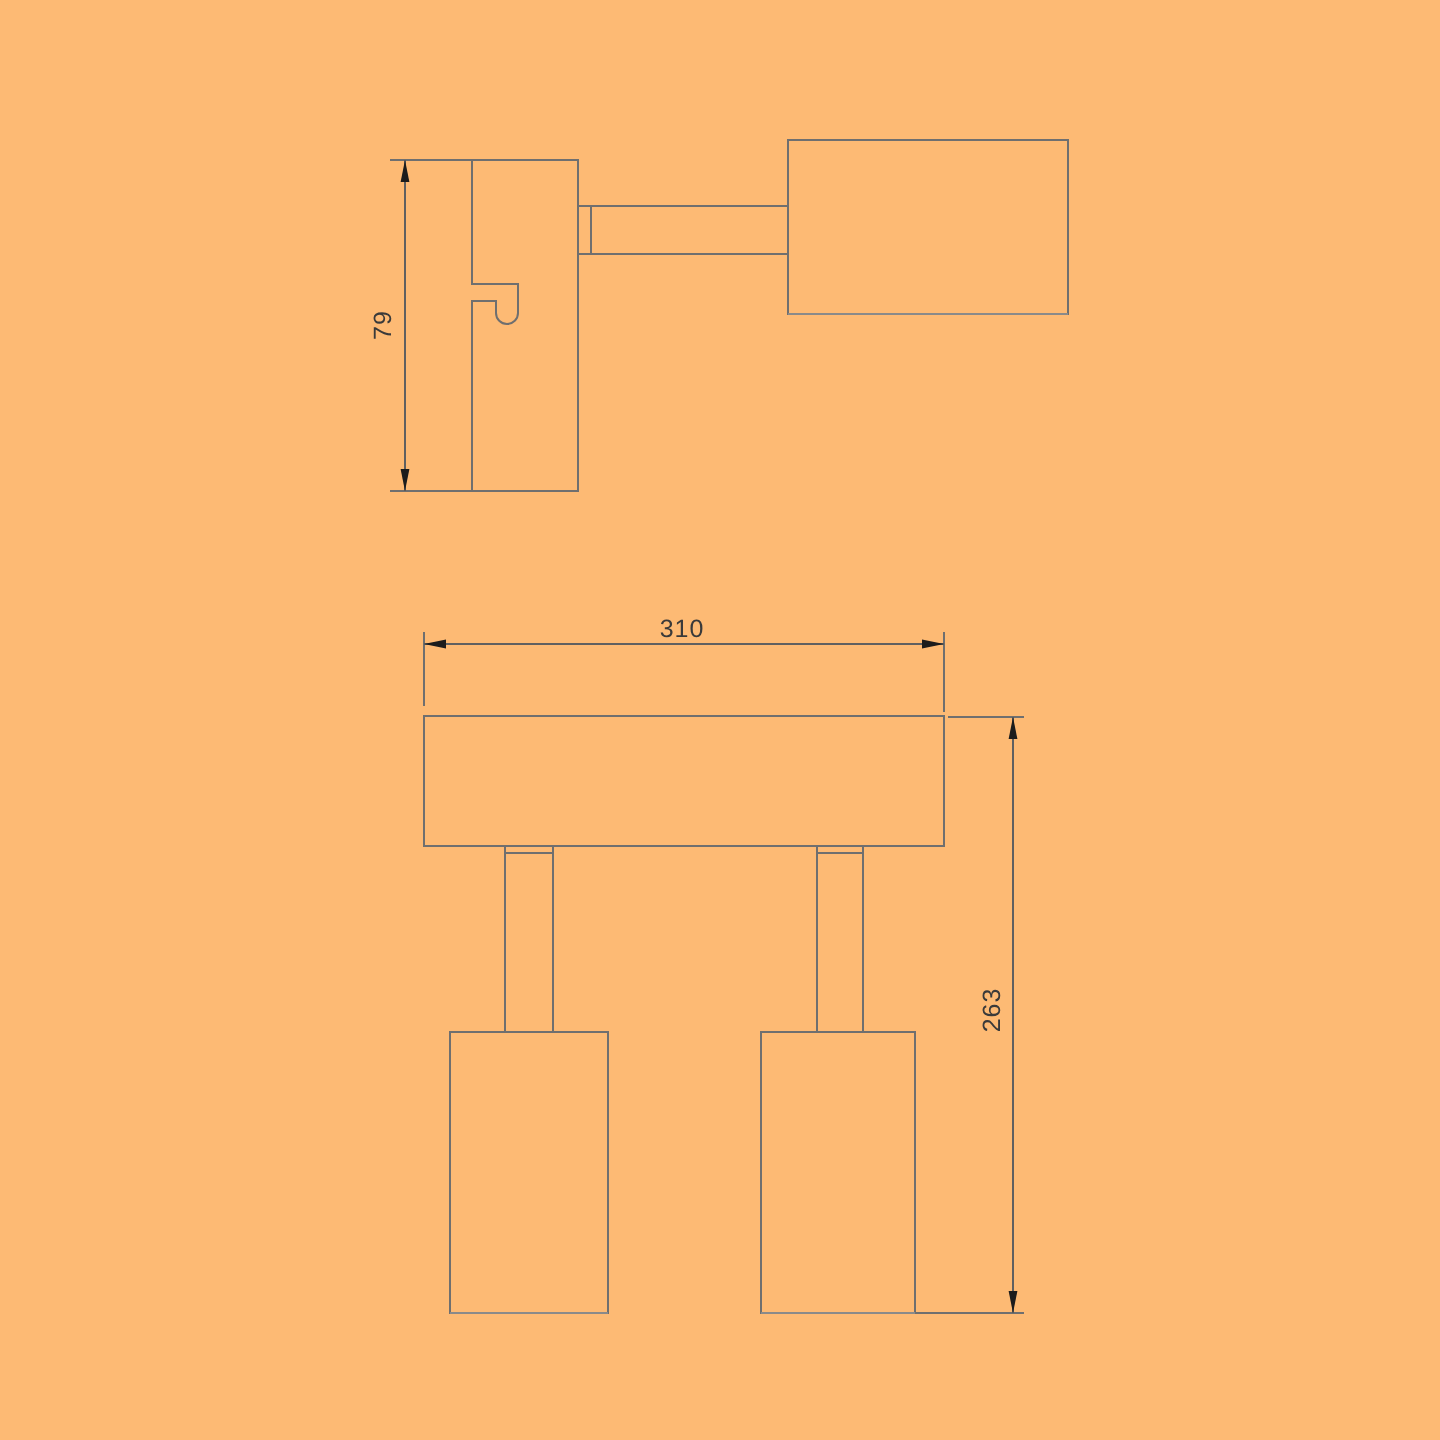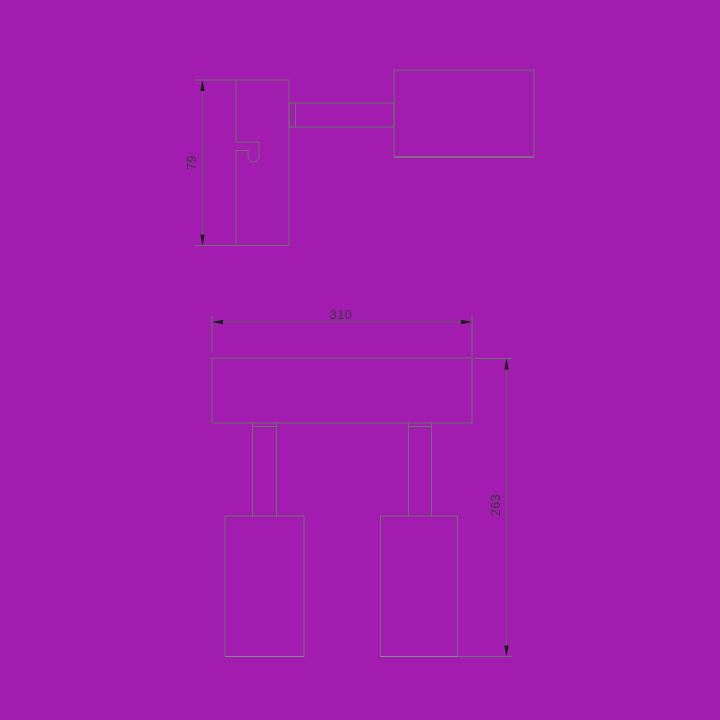--- a/index.html
+++ b/index.html
@@ -4,21 +4,21 @@
 <style>
   html, body {
     margin: 0;
     padding: 0;
     background: #ffffff;
   }
   .canvas {
     position: relative;
     width: 720px;
     height: 720px;
-    background: #a21caf;
+    background: #fdba74;
     font-family: "Liberation Sans", "DejaVu Sans", sans-serif;
   }
   svg { display: block; }
   .outline {
     fill: none;
     stroke: #6f6f6f;
     stroke-width: 1;
   }
   .outline-soft {
     fill: none;

